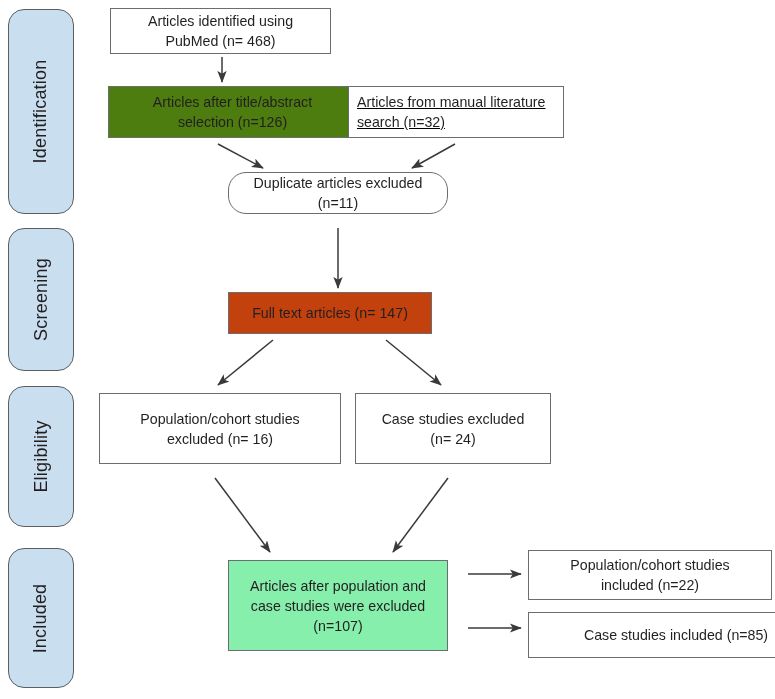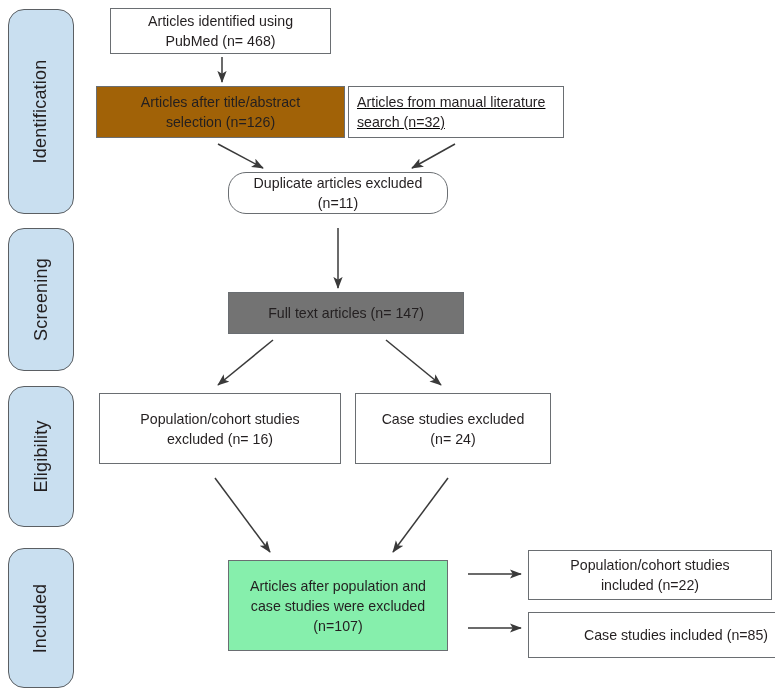--- a/index.html
+++ b/index.html
@@ -107,33 +107,33 @@
       </div>
       <div class="stage" style="left: 8px; top: 548px; width: 66px; height: 140px; background: rgb(201, 223, 240); border-color: rgb(91, 95, 99);">
         <span class="stage-label" style="color: rgb(35, 31, 32);">Included</span>
       </div>
     </div>
   <div id="node-layer">
       <div class="node" style="left: 110px; top: 8px; width: 221px; height: 46px; background: rgb(255, 255, 255); border-color: rgb(106, 110, 114);">
         <div class="node-text" style="color: rgb(35, 31, 32);">Articles identified using
 PubMed (n= 468)</div>
       </div>
-      <div class="node" style="left: 96px; top: 86px; width: 249px; height: 52px; background: #a16207; border-color: rgb(106, 110, 114);">
+      <div class="node" style="left: 108px; top: 86px; width: 249px; height: 52px; background: #4d7c0f; border-color: rgb(106, 110, 114);">
         <div class="node-text" style="color: rgb(35, 31, 32);">Articles after title/abstract
 selection (n=126)</div>
       </div>
       <div class="node left-align" style="left: 348px; top: 86px; width: 216px; height: 52px; background: rgb(255, 255, 255); border-color: rgb(106, 110, 114); text-decoration: underline;">
         <div class="node-text" style="color: rgb(35, 31, 32);">Articles from manual literature
 search (n=32)</div>
       </div>
       <div class="node" style="left: 228px; top: 172px; width: 220px; height: 41px; background: rgb(255, 255, 255); border-color: rgb(106, 110, 114); border-radius: 18px;">
         <div class="node-text" style="color: rgb(35, 31, 32);">Duplicate articles excluded
 (n=11)</div>
       </div>
-      <div class="node" style="left: 228px; top: 292px; width: 236px; height: 39px; background: #737373; border-color: rgb(106, 110, 114);">
+      <div class="node" style="left: 228px; top: 292px; width: 204px; height: 39px; background: #c2410c; border-color: rgb(106, 110, 114);">
         <div class="node-text" style="color: rgb(35, 31, 32);">Full text articles  (n= 147)</div>
       </div>
       <div class="node" style="left: 99px; top: 393px; width: 242px; height: 71px; background: rgb(255, 255, 255); border-color: rgb(106, 110, 114);">
         <div class="node-text" style="color: rgb(35, 31, 32);">Population/cohort  studies
 excluded (n= 16)</div>
       </div>
       <div class="node" style="left: 355px; top: 393px; width: 196px; height: 71px; background: rgb(255, 255, 255); border-color: rgb(106, 110, 114);">
         <div class="node-text" style="color: rgb(35, 31, 32);">Case studies excluded
 (n= 24)</div>
       </div>

